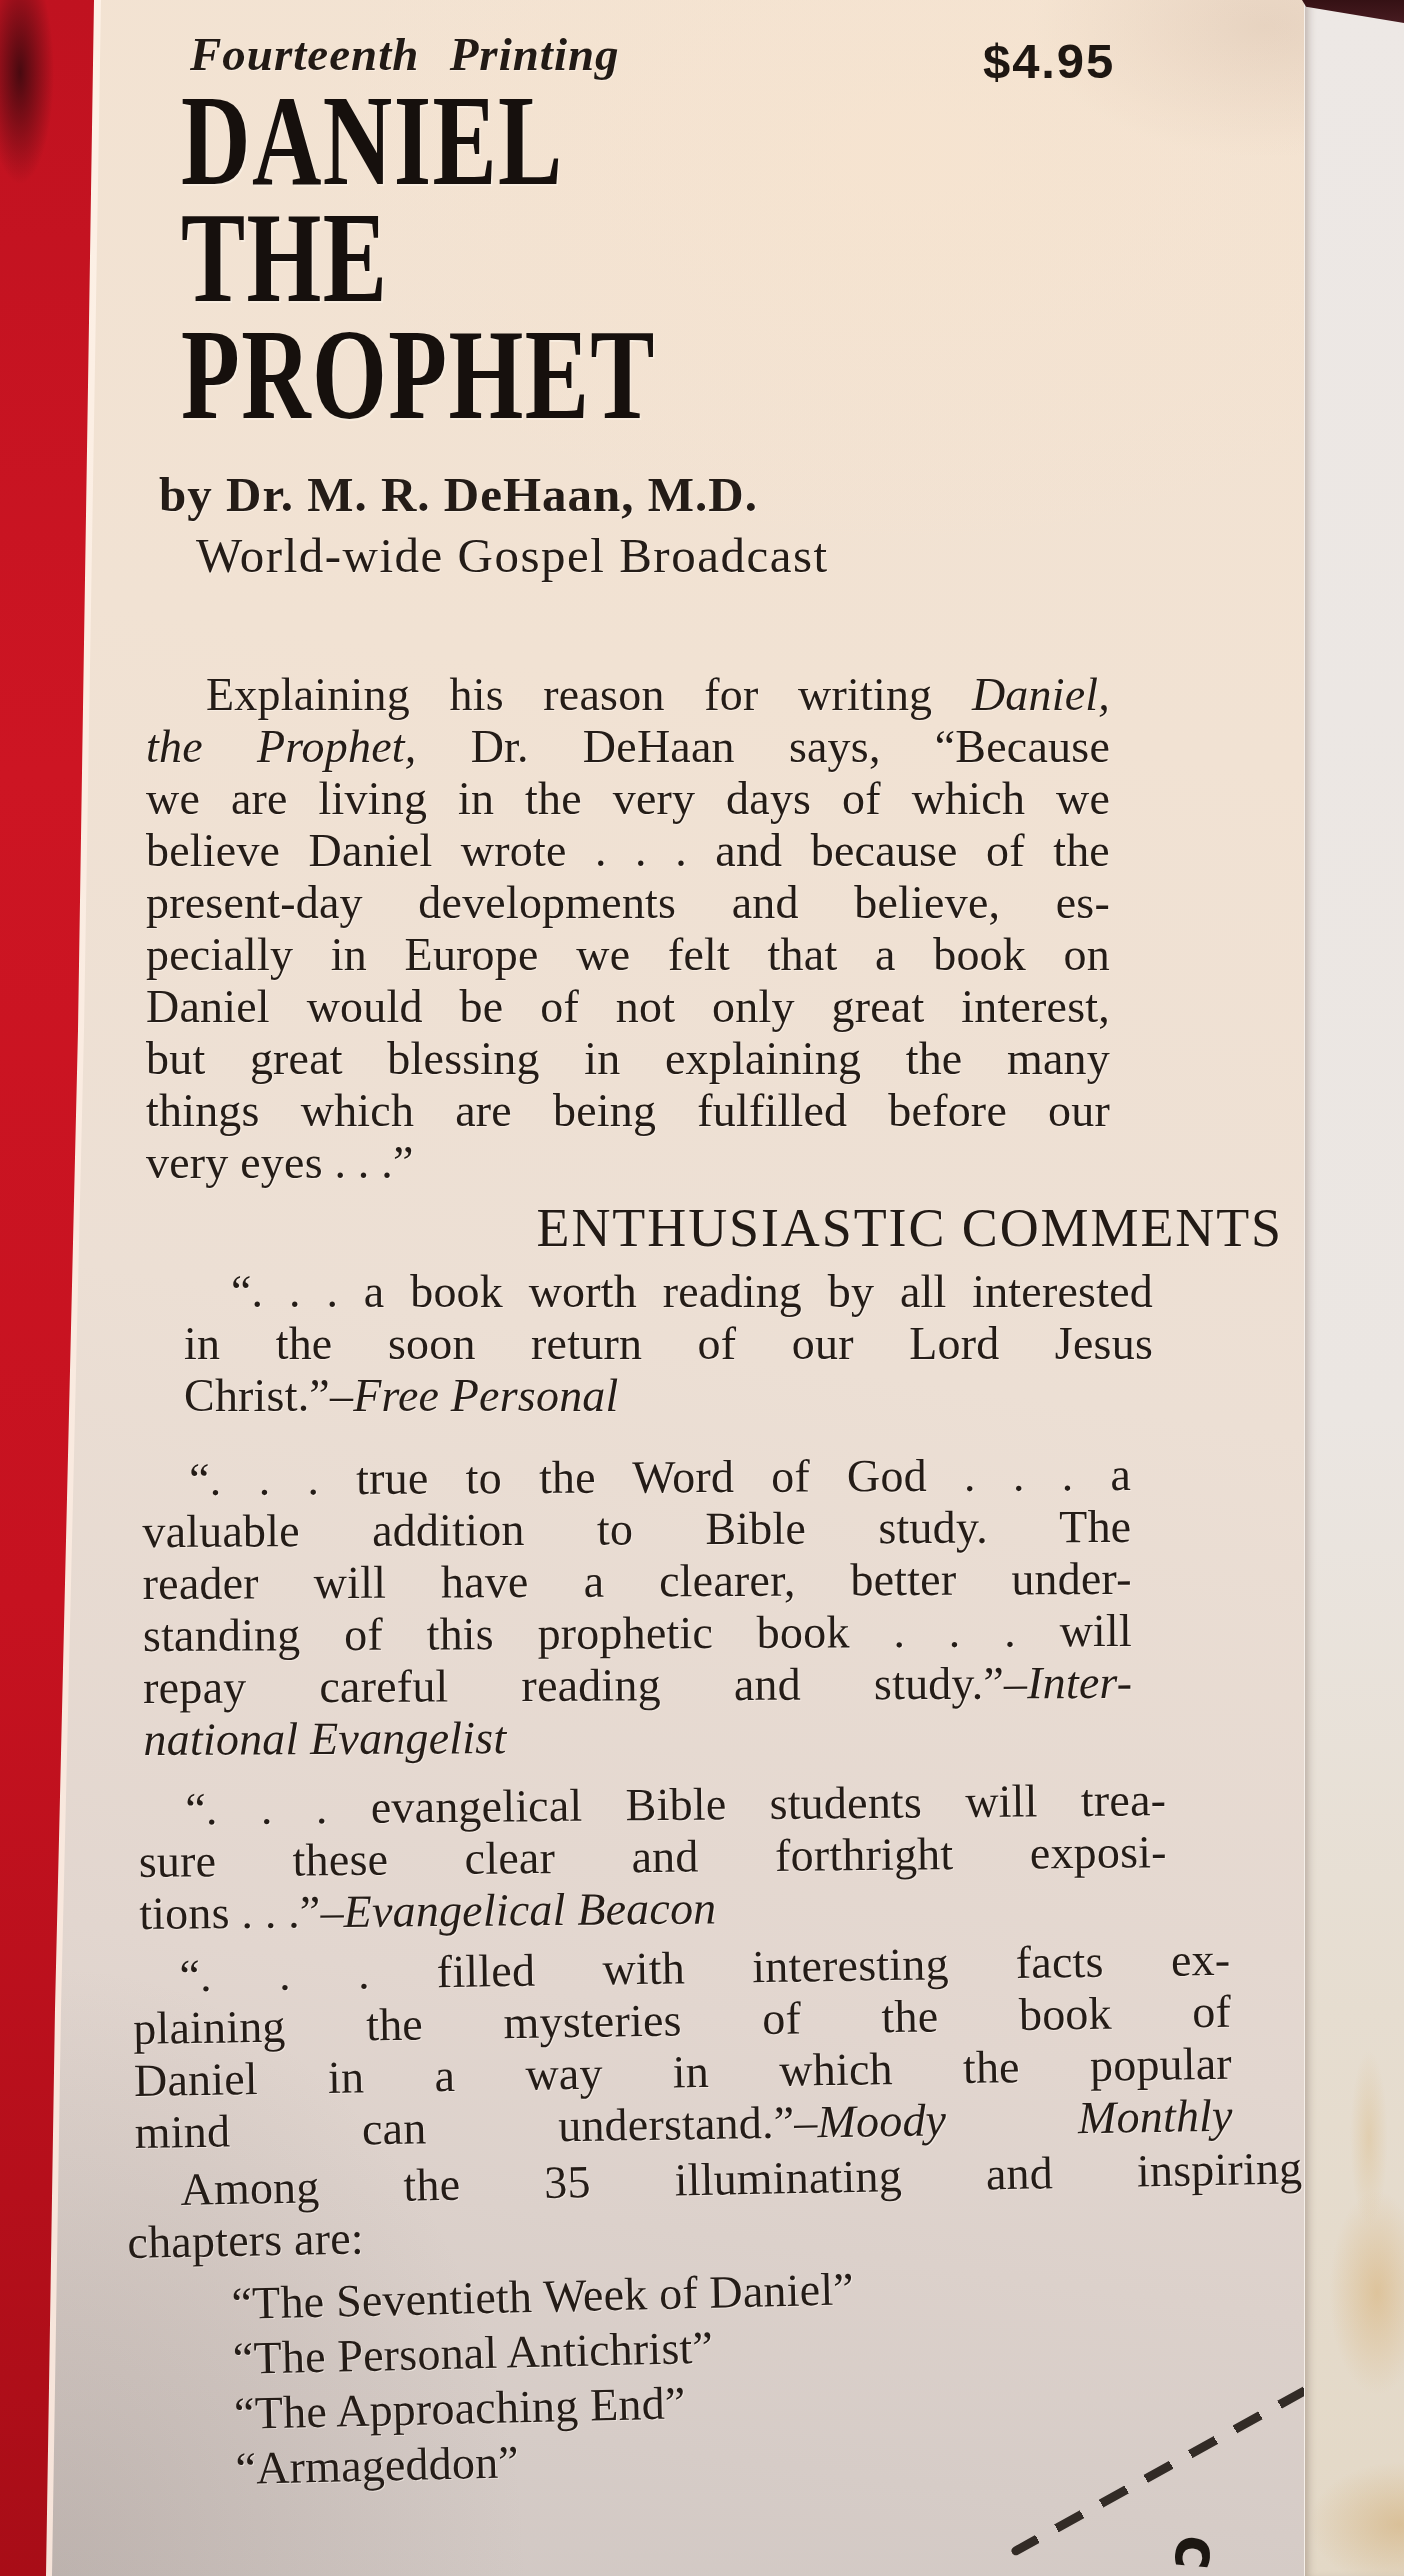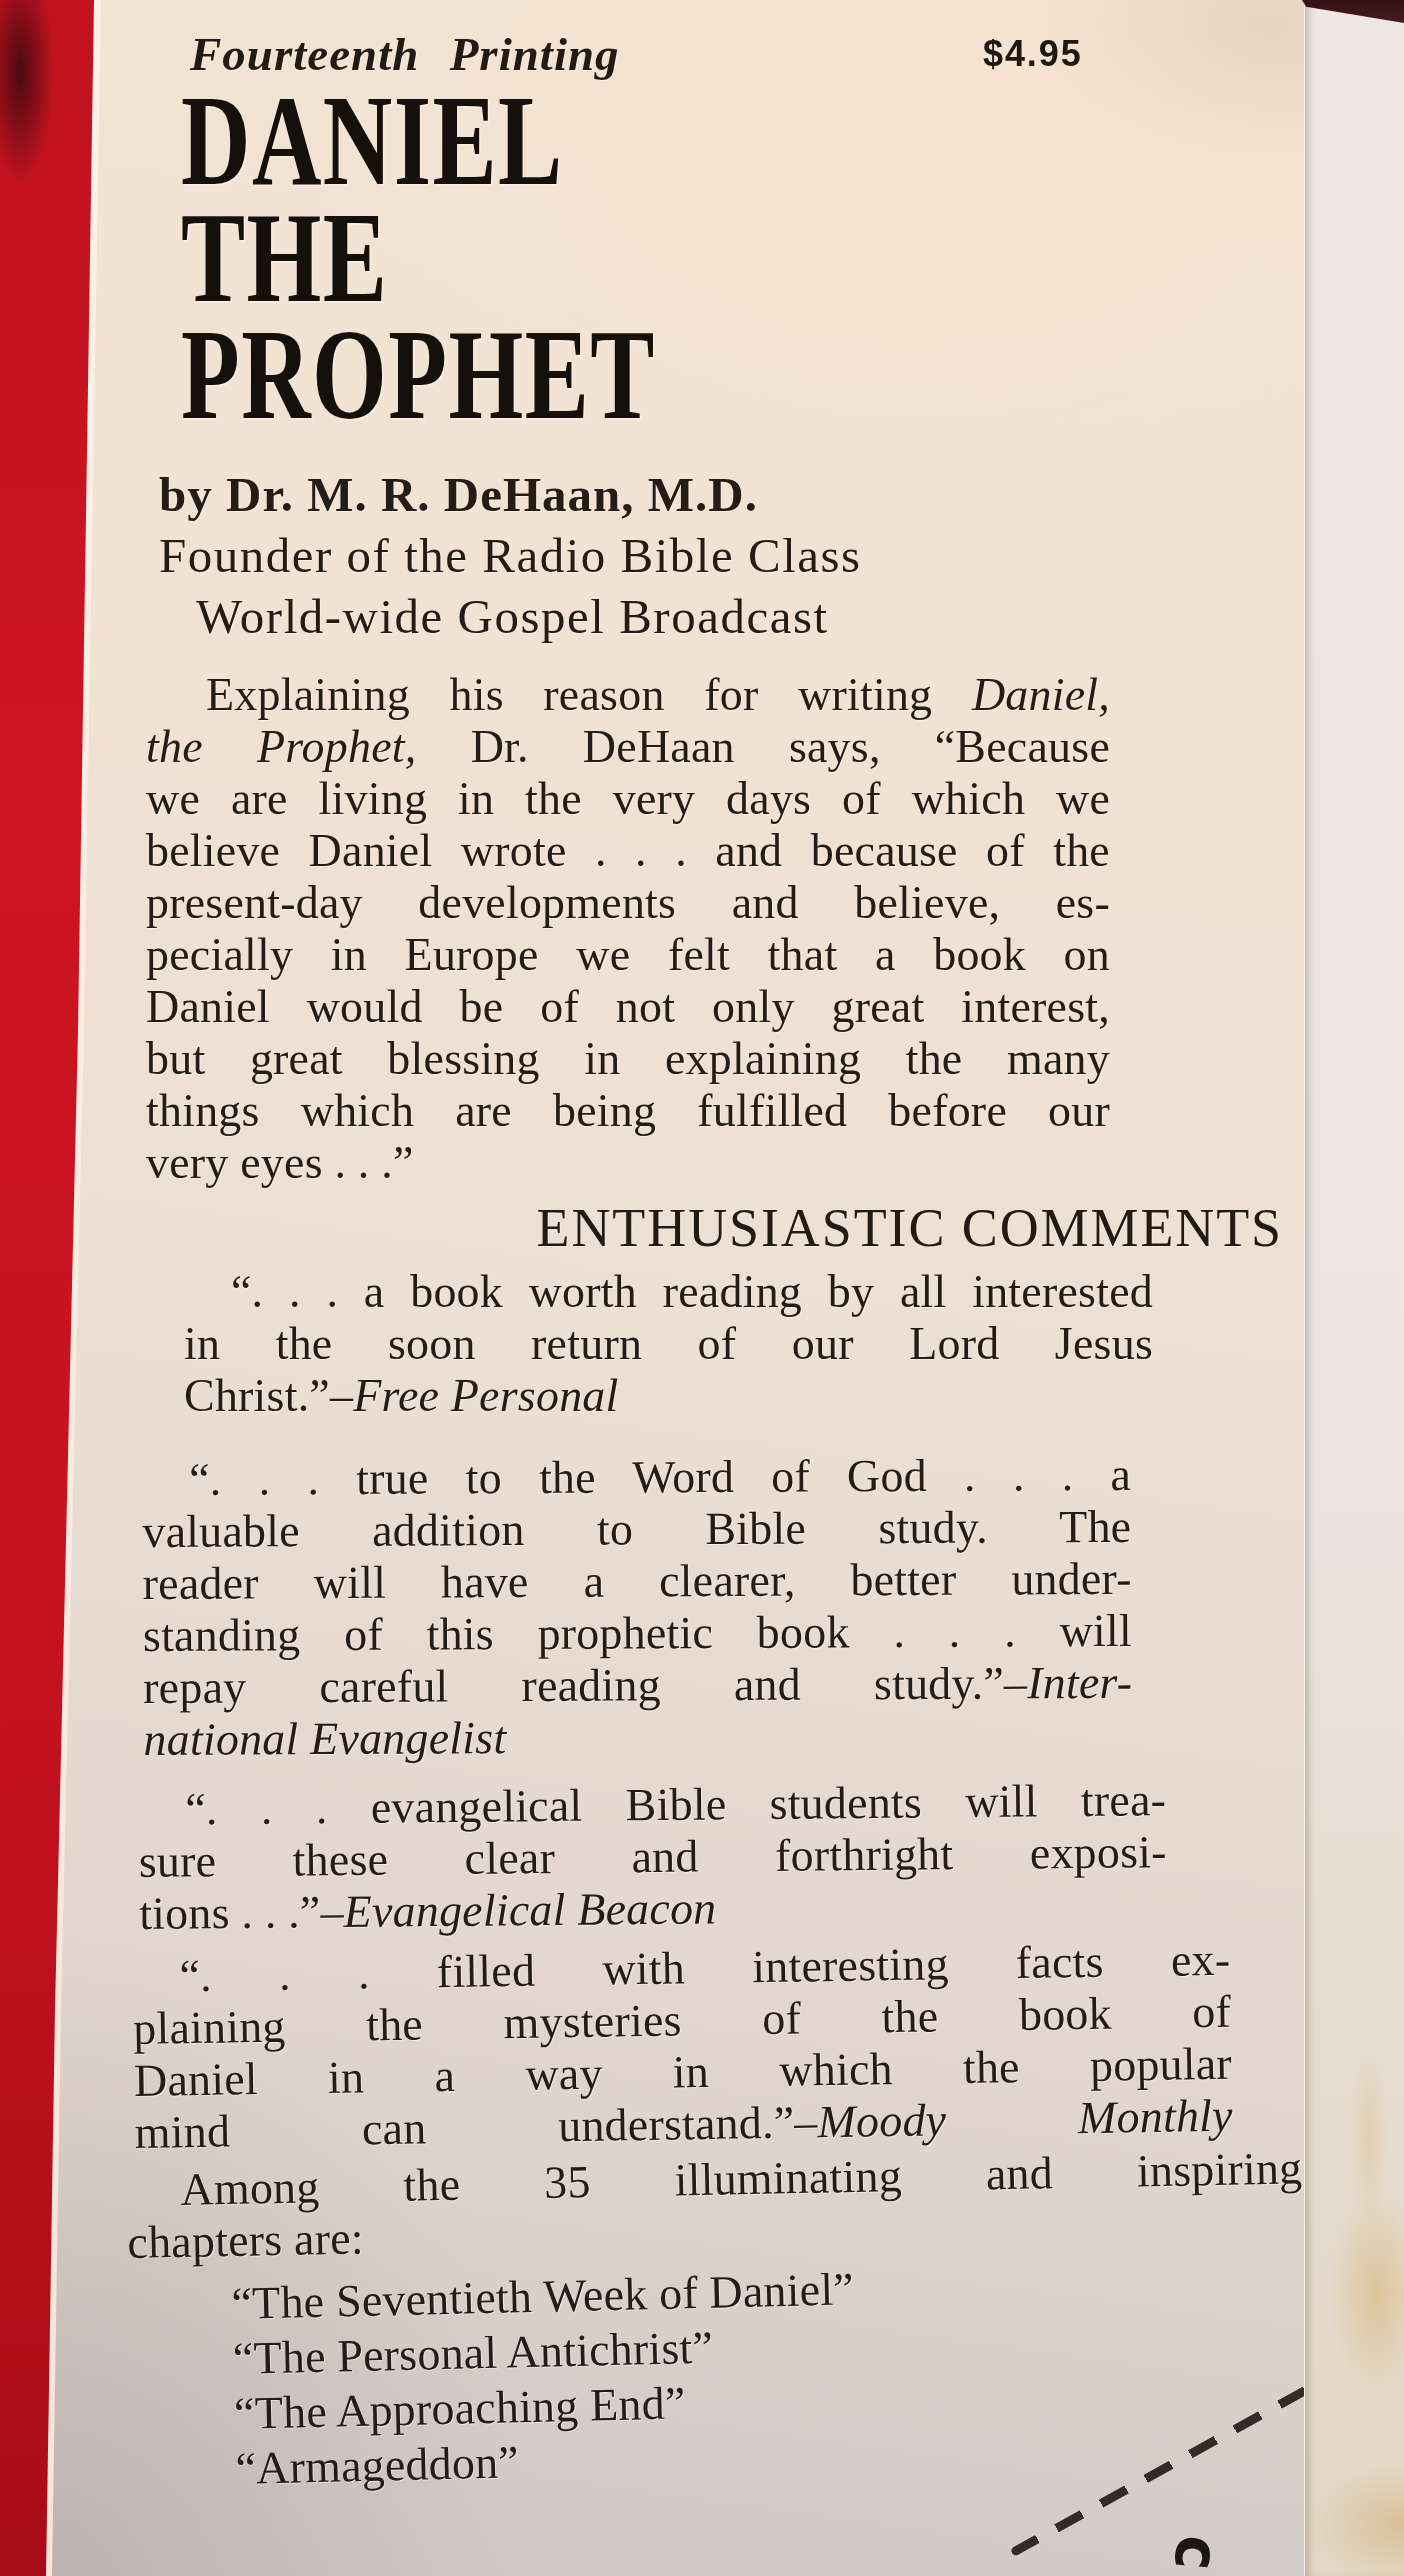--- a/index.html
+++ b/index.html
@@ -63,21 +63,21 @@
     transform:rotate(95deg) scaleY(1.05);
   }
   
   .abs{position:absolute;}
   #printing{
     left:190px;top:27px;font-size:47px;font-weight:700;font-style:italic;
     letter-spacing:1px;word-spacing:17.5px;color:#221a15;
   }
   #price{
     left:983px;top:33px;font-family:"Liberation Sans", sans-serif;
-    font-size:36px;font-weight:700;letter-spacing:1.9px;color:#1e1712;
+    font-size:49px;font-weight:700;letter-spacing:1.9px;color:#1e1712;
   }
   #title{left:181px;top:82px;color:#16100d;}
   .title-line{
     display:block;font-size:130px;line-height:117px;font-weight:700;letter-spacing:1.9px;
     transform:scaleX(.74);transform-origin:0 50%;white-space:nowrap;
     text-shadow:1.9px 1.9px 0 rgba(255,248,240,.45);
   }
   #byline{left:159px;top:464px;font-size:49px;line-height:61px;letter-spacing:1.5px;}
   #byline .b1{font-weight:700;letter-spacing:1px;}
   #byline .b3{padding-left:37px;}
@@ -112,21 +112,20 @@
     <div id="price" class="abs">$4.95</div>
 
     <div id="title" class="abs">
       <span class="title-line">DANIEL</span>
       <span class="title-line">THE</span>
       <span class="title-line">PROPHET</span>
     </div>
 
     <div id="byline" class="abs">
       <div class="b1">by Dr. M. R. DeHaan, M.D.</div>
-      <div class="b2">Founder of the Radio Bible Class</div>
       <div class="b3">World-wide Gospel Broadcast</div>
     </div>
 
     <div id="intro" class="abs para" style="--ind:60px">
         <div class="pline just ind"><span>Explaining his reason for writing </span><span class="it">Daniel,</span></div>
         <div class="pline just"><span class="it">the Prophet,</span><span> Dr. DeHaan says, “Because</span></div>
         <div class="pline just"><span>we are living in the very days of which we</span></div>
         <div class="pline just"><span>believe Daniel wrote . . . and because of the</span></div>
         <div class="pline just"><span>present-day developments and believe, es-</span></div>
         <div class="pline just"><span>pecially in Europe we felt that a book on</span></div>

